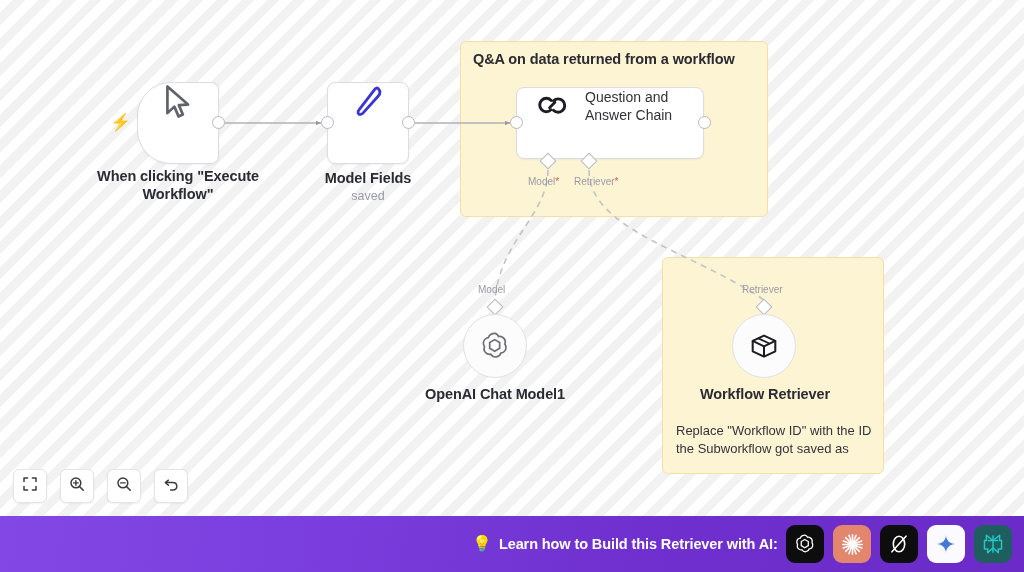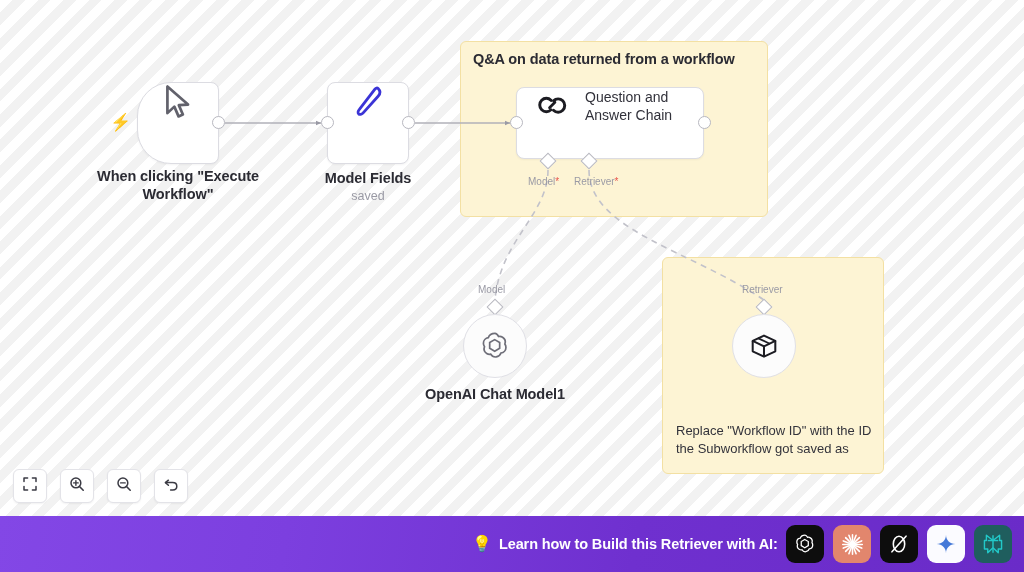--- a/index.html
+++ b/index.html
@@ -314,20 +314,21 @@
     <div class="subnode" style="left:732px; top:314px;">
       <span class="node-icon">
         <svg width="32" height="32" viewBox="0 0 30 30">
           <path d="M15,5.2 L25.6,10.2 L15,15.3 L4.4,10.2 Z" fill="none" stroke="#1c1c22" stroke-width="1.9" stroke-linejoin="round"></path>
           <path d="M4.4,10.2 L4.4,20.0 L15,25.0 L25.6,20.0 L25.6,10.2" fill="none" stroke="#1c1c22" stroke-width="1.9" stroke-linejoin="round"></path>
           <path d="M15,15.3 L15,25.0" fill="none" stroke="#1c1c22" stroke-width="1.9"></path>
           <path d="M9.3,7.6 L20.4,12.9" fill="none" stroke="#1c1c22" stroke-width="1.6"></path>
         </svg>
       </span>
     </div>
+    <div class="node-label" style="left:690px; top:386px; width:150px;">Workflow Retriever</div>
 
     <div id="toolbar">
 
       <div class="tool-btn">
         <span>
           <svg width="16" height="16" viewBox="0 0 16 16">
             <path d="M2,5.6 L2,2 L5.6,2 M10.4,2 L14,2 L14,5.6 M14,10.4 L14,14 L10.4,14 M5.6,14 L2,14 L2,10.4" fill="none" stroke="#3b3b44" stroke-width="1.5" stroke-linecap="round" stroke-linejoin="round"></path>
           </svg>
         </span>
       </div>

